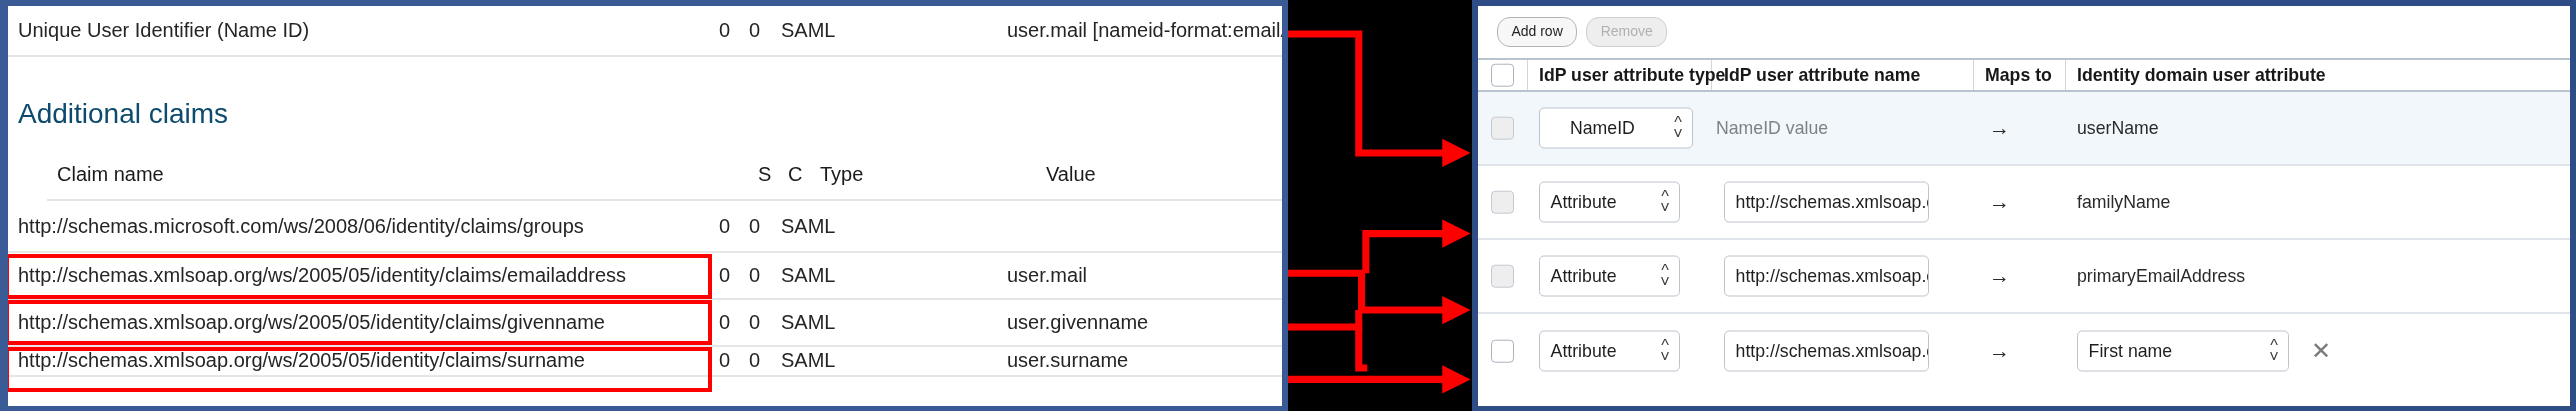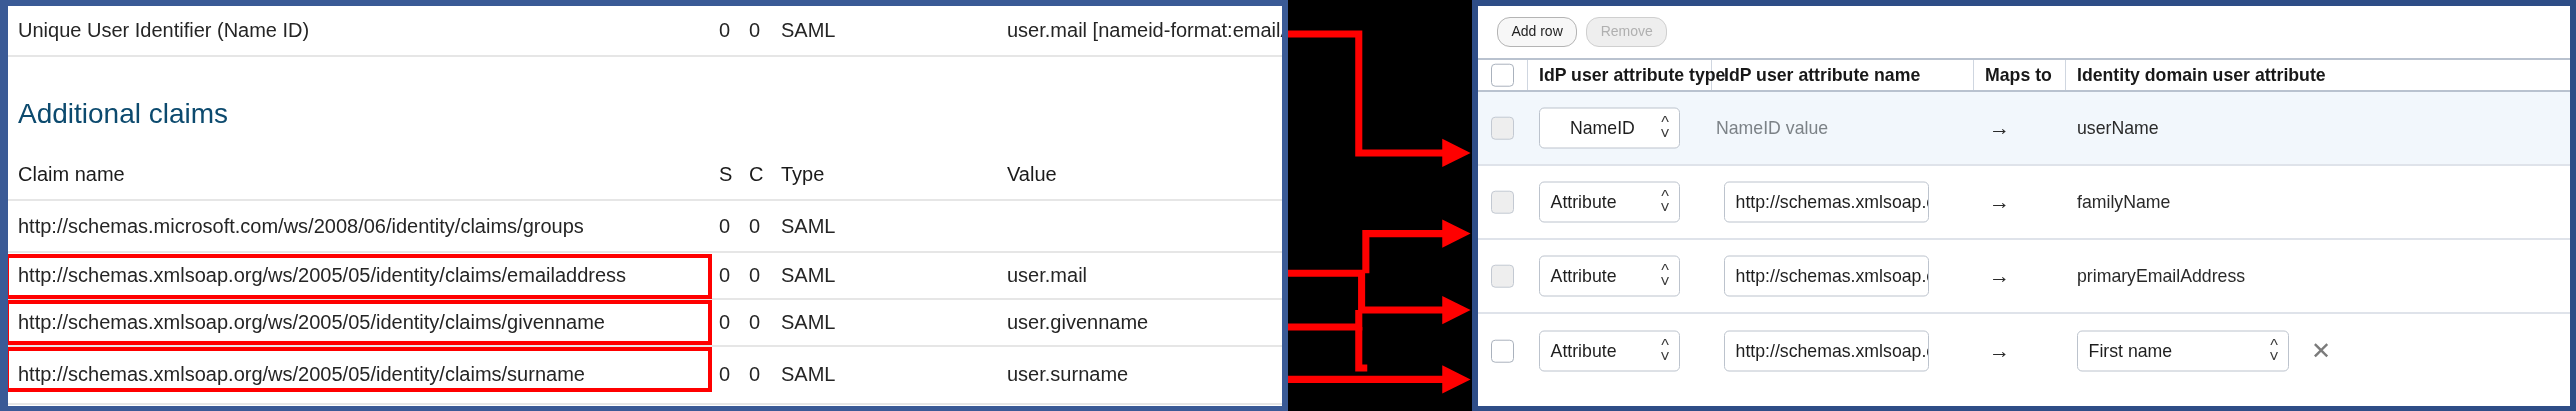--- a/index.html
+++ b/index.html
@@ -176,21 +176,21 @@
       <div class="lp-row" style="top:0px;height:51px;">
         <span class="lp-cell c-name">Unique User Identifier (Name ID)</span>
         <span class="lp-cell c-s">0</span>
         <span class="lp-cell c-c">0</span>
         <span class="lp-cell c-type">SAML</span>
         <span class="lp-cell c-value">user.mail [nameid-format:emailAddress]</span>
       </div>
 
       <div id="section-title">Additional claims</div>
 
-      <div class="lp-row" style="top:143px;height:52px;">
+      <div class="lp-row" style="top:143px;height:52px;margin-left:39px;">
         <span class="lp-head-cell c-name">Claim name</span>
         <span class="lp-head-cell c-s">S</span>
         <span class="lp-head-cell c-c">C</span>
         <span class="lp-head-cell c-type">Type</span>
         <span class="lp-head-cell c-value">Value</span>
       </div>
 
       <div class="lp-row" style="top:195px;height:52px;">
         <span class="lp-cell c-name">http://schemas.microsoft.com/ws/2008/06/identity/claims/groups</span>
         <span class="lp-cell c-s">0</span>
@@ -207,21 +207,21 @@
       </div>
 
       <div class="lp-row" style="top:294px;height:47px;">
         <span class="lp-cell c-name">http://schemas.xmlsoap.org/ws/2005/05/identity/claims/givenname</span>
         <span class="lp-cell c-s">0</span>
         <span class="lp-cell c-c">0</span>
         <span class="lp-cell c-type">SAML</span>
         <span class="lp-cell c-value">user.givenname</span>
       </div>
 
-      <div class="lp-row" style="top:340px;height:59px;">
+      <div class="lp-row" style="top:340px;height:31px;">
         <span class="lp-cell c-name">http://schemas.xmlsoap.org/ws/2005/05/identity/claims/surname</span>
         <span class="lp-cell c-s">0</span>
         <span class="lp-cell c-c">0</span>
         <span class="lp-cell c-type">SAML</span>
         <span class="lp-cell c-value">user.surname</span>
       </div>
 
       <div class="hl-box" style="left:-2.8px; top:248px; width:707px; height:45px;"></div>
       <div class="hl-box" style="left:-2.8px; top:294px; width:707px; height:45px;"></div>
       <div class="hl-box" style="left:-2.8px; top:341px; width:707px; height:45px;"></div>
@@ -269,21 +269,21 @@
           <div class="vrule" style="left:587px;"></div>
           <div class="cb" style="left:13.4px;"></div>
           <span class="rp-hdr-label" style="left:61px;">IdP user attribute type</span>
           <span class="rp-hdr-label" style="left:246px;">IdP user attribute name</span>
           <span class="rp-hdr-label" style="left:507px;">Maps to</span>
           <span class="rp-hdr-label" style="left:599px;">Identity domain user attribute</span>
         </div>
 
         <div class="rp-row sel">
           <div class="cb dim" style="left:13.4px;"></div>
-          <div class="ctl select" style="left:61px; width:141px;padding-left:30px;">
+          <div class="ctl select" style="left:61px; width:154px;padding-left:30px;">
             <span>NameID</span>
             <span class="spin">
                 <span>^</span>
                 <span>˅</span>
               </span>
           </div>
           <span class="plain" style="left:238px;">NameID value</span>
           <span class="arrow-cell" style="left:511px;">→</span>
           <span class="plain dark" style="left:599px;">userName</span>
         </div>

